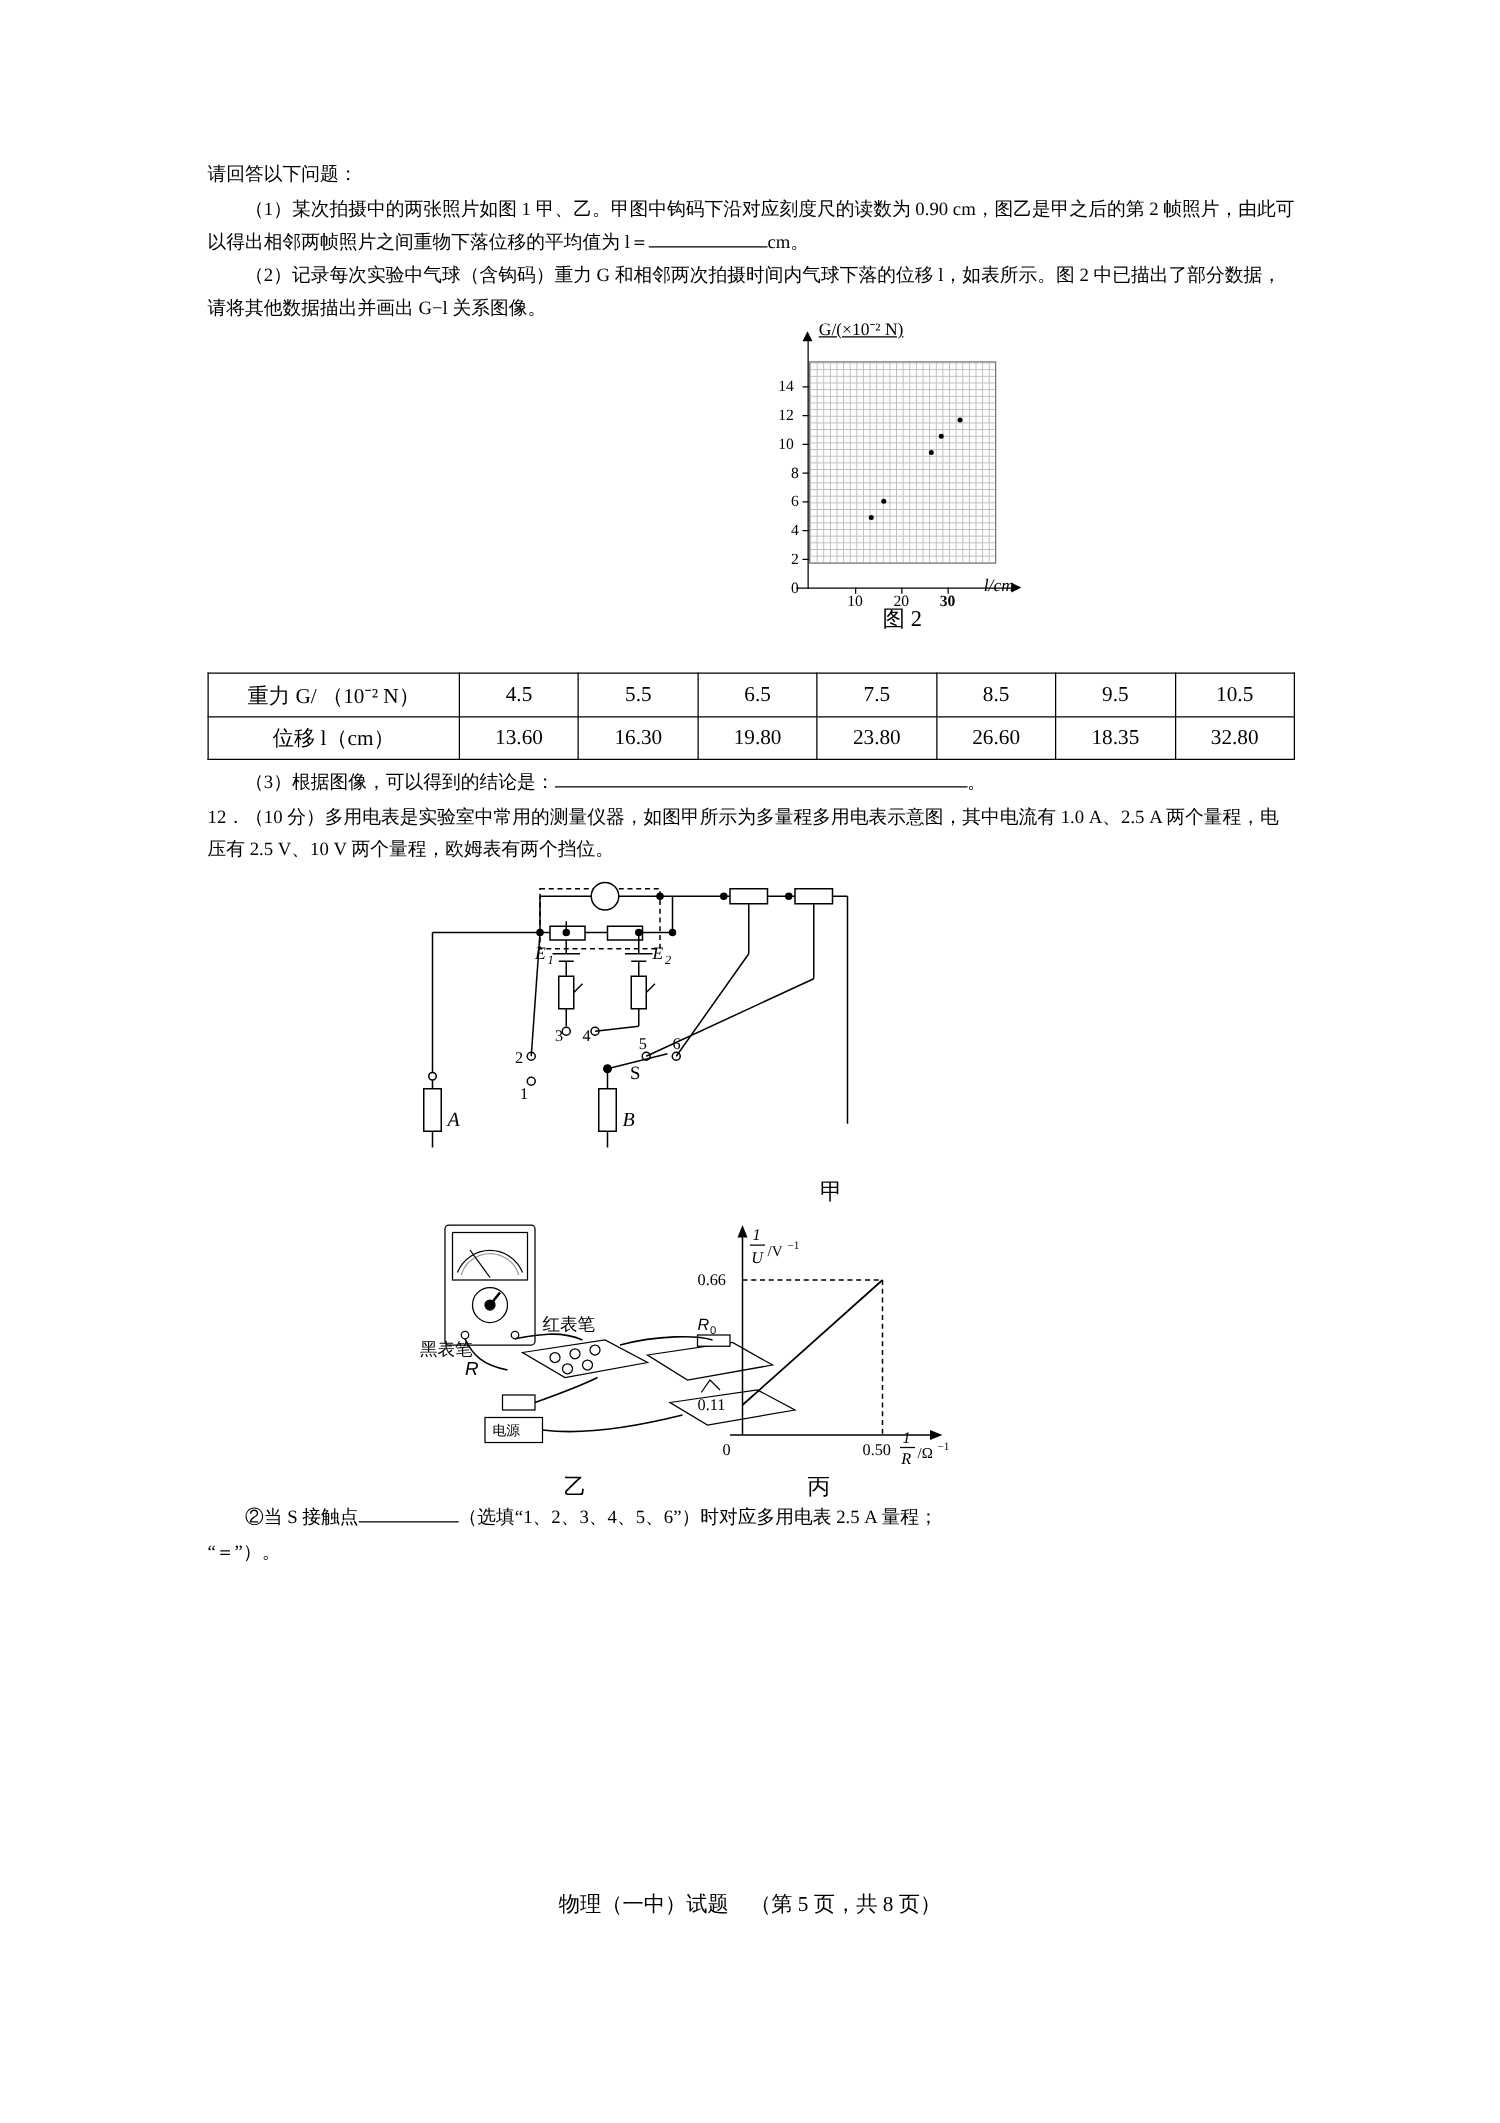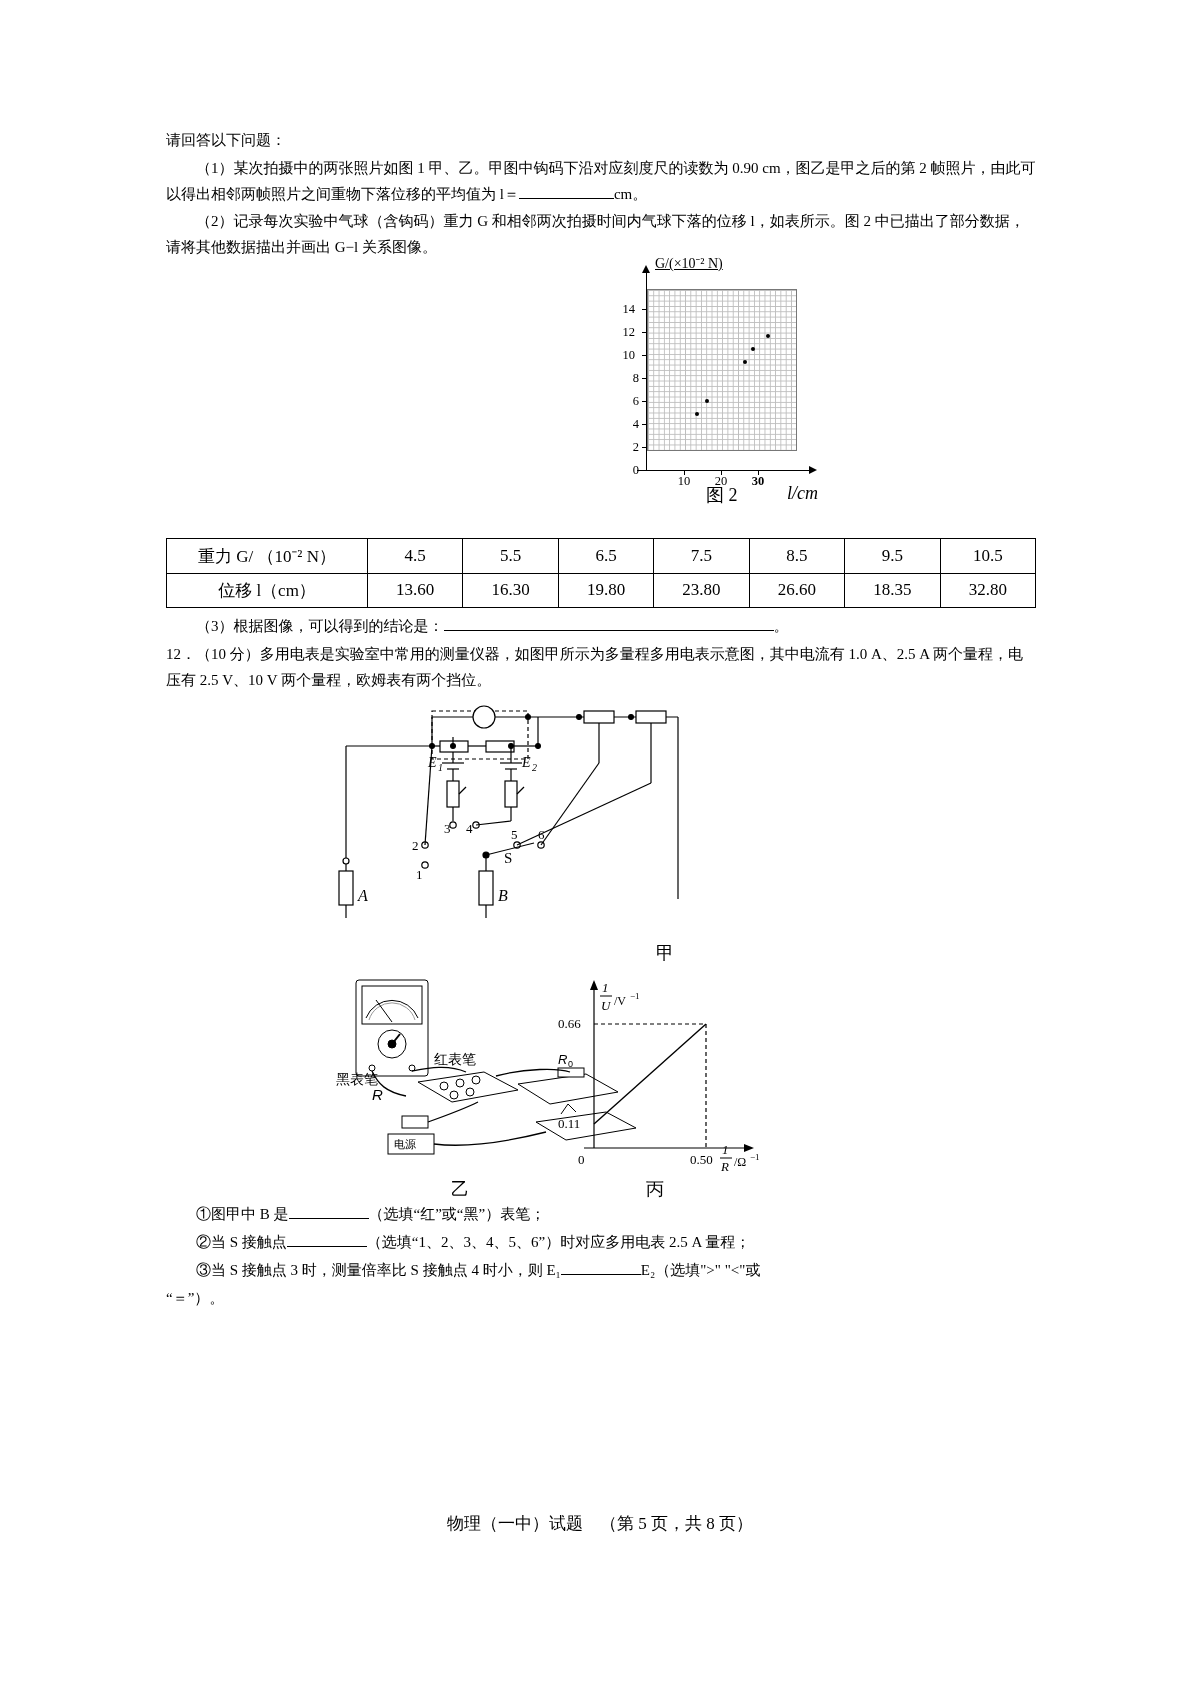--- a/index.html
+++ b/index.html
@@ -33,21 +33,21 @@
     background-size:5.3px 5.33px;
     border:1px solid #777;
   }
   .axis-y{position:absolute;left:35px;top:4px;width:1px;height:200px;background:#000;}
   .axis-x{position:absolute;left:26px;top:203px;width:175px;height:1px;background:#000;}
   .arrow-up{position:absolute;left:31px;top:-2px;width:0;height:0;
     border-left:4px solid transparent;border-right:4px solid transparent;border-bottom:8px solid #000;}
   .arrow-right{position:absolute;left:198px;top:199px;width:0;height:0;
     border-top:4px solid transparent;border-bottom:4px solid transparent;border-left:8px solid #000;}
   .ylab{position:absolute;left:44px;top:-14px;font-size:14px;white-space:nowrap;text-decoration:underline;}
-  .xlab{position:absolute;left:176px;top:216px;font-size:18px;font-style:italic;}
+  .xlab{position:absolute;left:176px;top:195px;font-size:14px;font-style:italic;}
   .ytick{position:absolute;font-size:12.5px;width:22px;text-align:right;}
   .xtick{position:absolute;font-size:12.5px;text-align:center;width:20px;}
   .tickmark-y{position:absolute;left:31px;width:5px;height:1px;background:#000;}
   .tickmark-x{position:absolute;top:203px;width:1px;height:5px;background:#000;}
   .pt{position:absolute;width:4px;height:4px;background:#000;border-radius:50%;}
   .fig2cap{position:absolute;left:540px;top:216px;font-size:18px;}
 
   
   table{border-collapse:collapse;width:870px;margin-top:36px;font-size:17px;}
   td{border:1px solid #000;text-align:center;padding:5px 0;height:22px;}
@@ -346,31 +346,25 @@
           <text x="555" y="199" font-style="italic" font-size="13">R</text>
           <text x="568" y="194" font-size="12">/Ω</text>
           <text x="584" y="188" font-size="9">−1</text>
         </g>
       </svg>
       <div class="yi-cap">乙</div>
       <div class="bing-cap">丙</div>
     </div>
 
 
-    <p class="ind">
-      <span>①图甲中 B 是</span><span class="fill-sm"></span><span>（选填“红”或“黑”）表笔；</span>
-    </p>
 
     <p class="ind">
       <span>②当 S 接触点</span><span class="fill-sm"></span><span>（选填“1、2、3、4、5、6”）时对应多用电表 2.5 A 量程；</span>
     </p>
 
-    <p class="ind">
-      <span>③当 S 接触点 3 时，测量倍率比 S 接触点 4 时小，则 E₁</span><span class="fill-sm"></span><span>E₂（选填"&gt;" "&lt;"或</span>
-    </p>
     <p style="text-indent:0;">“＝”）。</p>
 
   </div>
 
   <div class="footer">
     <span>物理（一中）试题</span>
     &nbsp;&nbsp;
     <span>（第 5 页，共 8 页）</span>
   </div>
 

